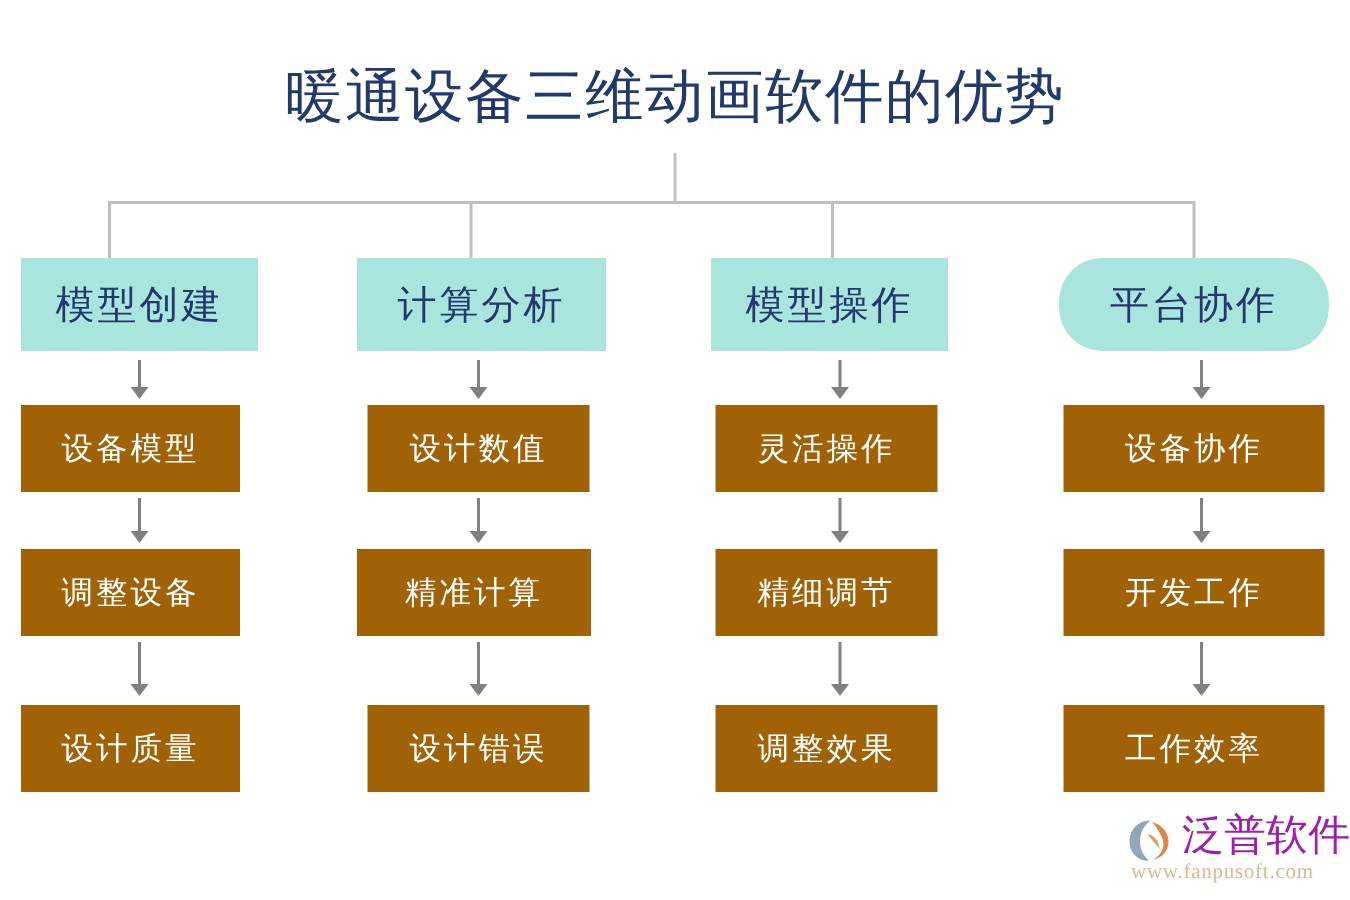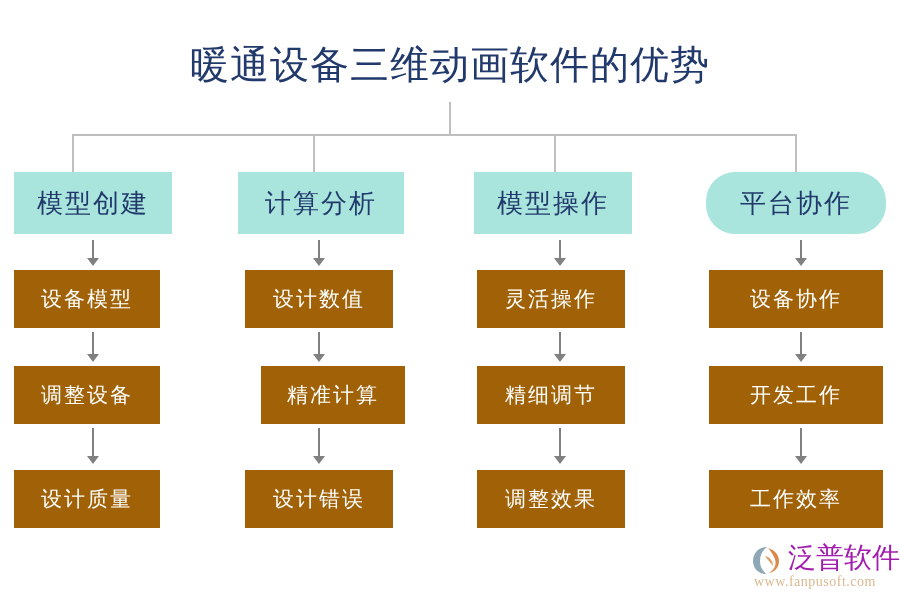--- a/index.html
+++ b/index.html
@@ -208,21 +208,21 @@
       <div class="head" style="top:18px;"></div>
     </div>
 
     <div class="box item" style="left:245px; top:270px; width:148px;">设计数值</div>
 
     <div class="arrow" style="left:313px; top:332px; height:30px;">
       <div class="shaft" style="height:22px;"></div>
       <div class="head" style="top:22px;"></div>
     </div>
 
-    <div class="box item" style="left:261px; top:366px; width:144px;">精准计算</div>
+    <div class="box item" style="left:238px; top:366px; width:156px;">精准计算</div>
 
     <div class="arrow" style="left:313px; top:428px; height:36px;">
       <div class="shaft" style="height:28px;"></div>
       <div class="head" style="top:28px;"></div>
     </div>
 
     <div class="box item" style="left:245px; top:470px; width:148px;">设计错误</div>
   </div>
 
   <div class="column">

